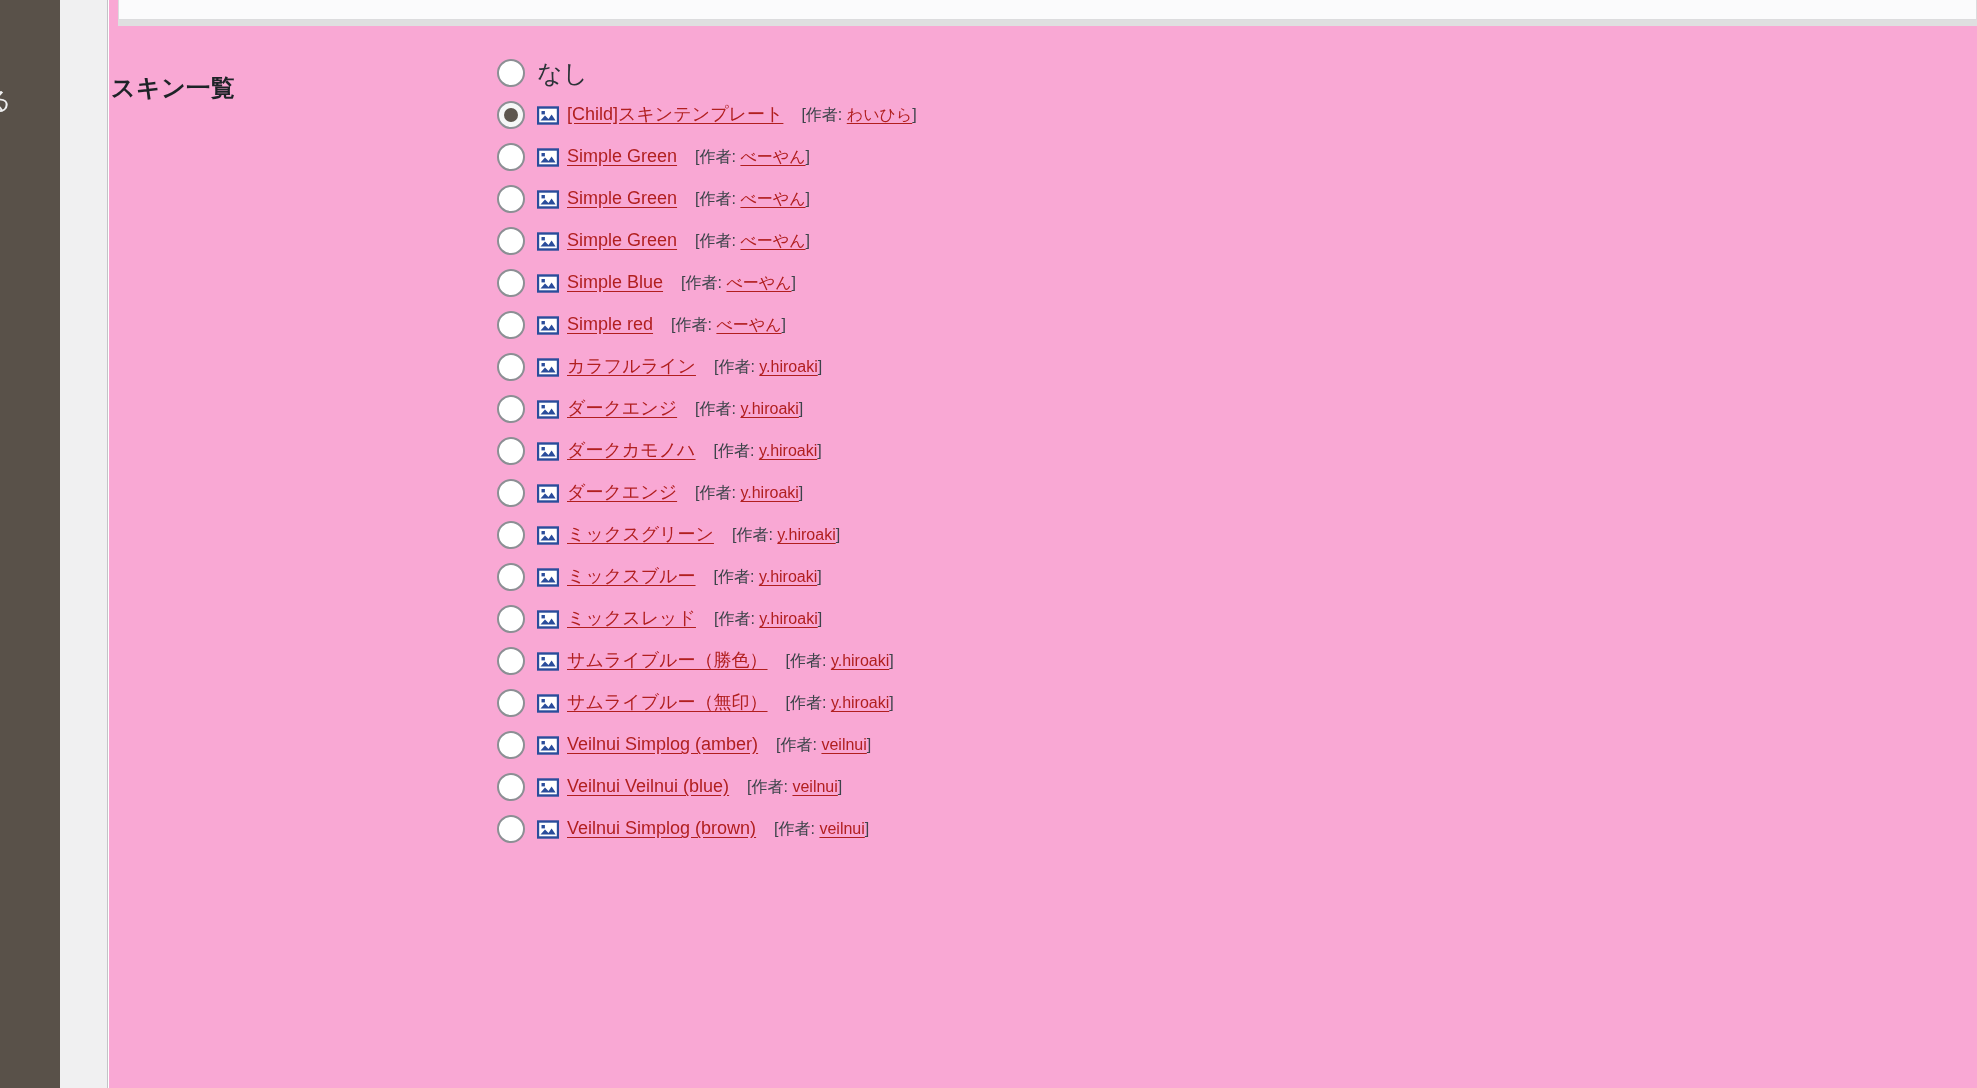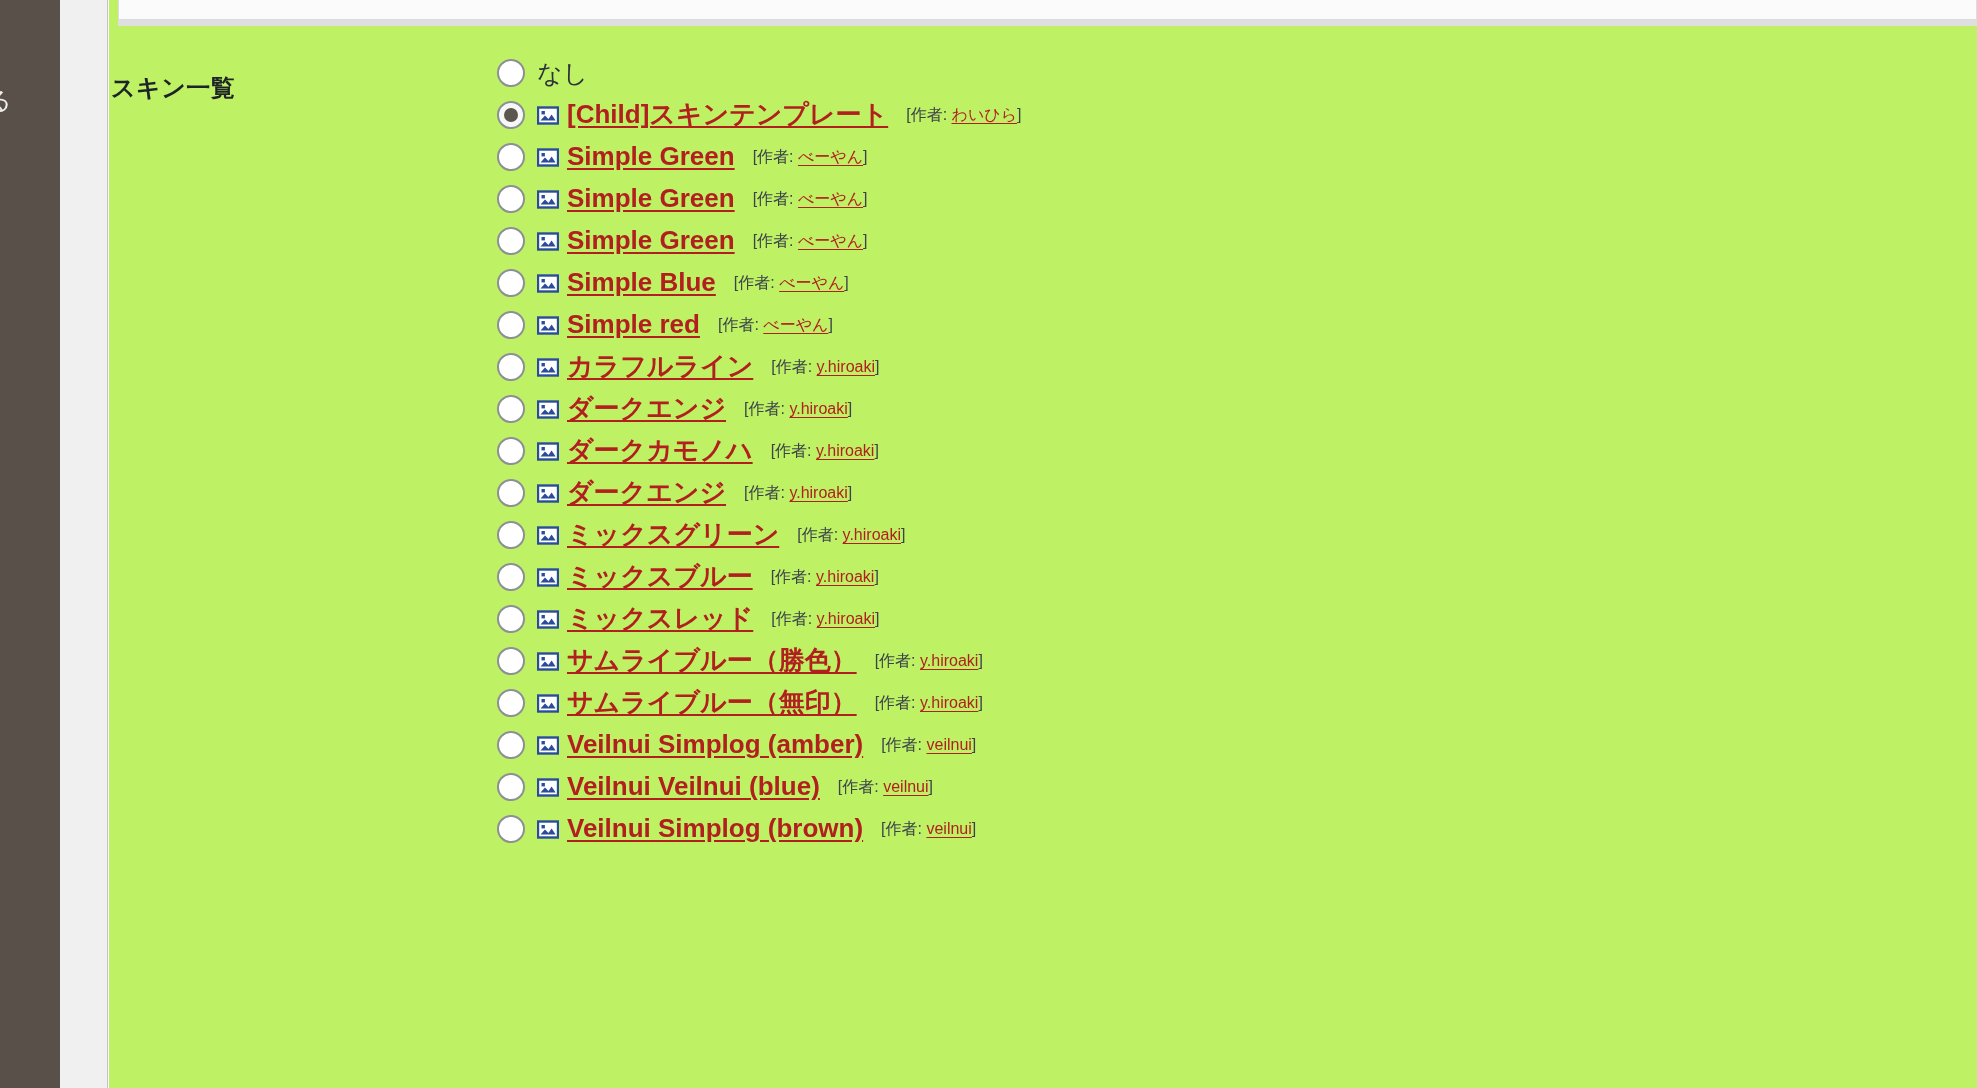--- a/index.html
+++ b/index.html
@@ -55,21 +55,21 @@
     box-sizing: border-box;
   }
 
   
   .content {
     position: absolute;
     left: 109px;
     top: 0;
     width: 1868px;
     height: 1088px;
-    background: #bef264;
+    background: #f9a8d4;
   }
 
   
   .panel-above {
     position: absolute;
     left: 9px;
     top: -40px;
     right: 0;
     height: 60px;
     background: #fbfbfc;
@@ -155,28 +155,28 @@
     flex: 0 0 auto;
     width: 22px;
     height: 19px;
     margin-right: 8px;
     display: inline-block;
     line-height: 0;
   }
 
   
   .skin-link {
-    font-size: 26px;
+    font-size: 18px;
     line-height: 1.2;
     color: #b11f1f;
     text-decoration: underline;
     text-decoration-color: #b11f1f;
     text-underline-offset: 3px;
     cursor: pointer;
-    font-weight: 700;
+    font-weight: 400;
   }
   .author-wrap {
     font-size: 16px;
     line-height: 1.2;
     color: #3c434a;
     margin-left: 18px;
   }
   .author-link {
     color: #b11f1f;
     text-decoration: underline;

